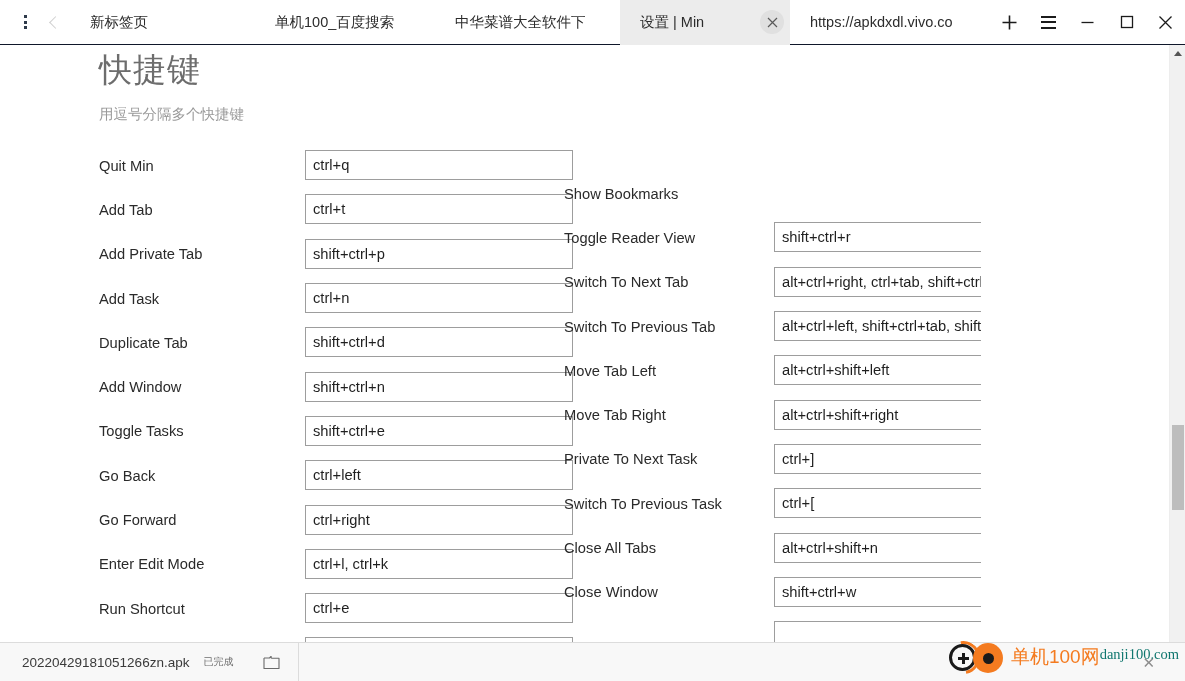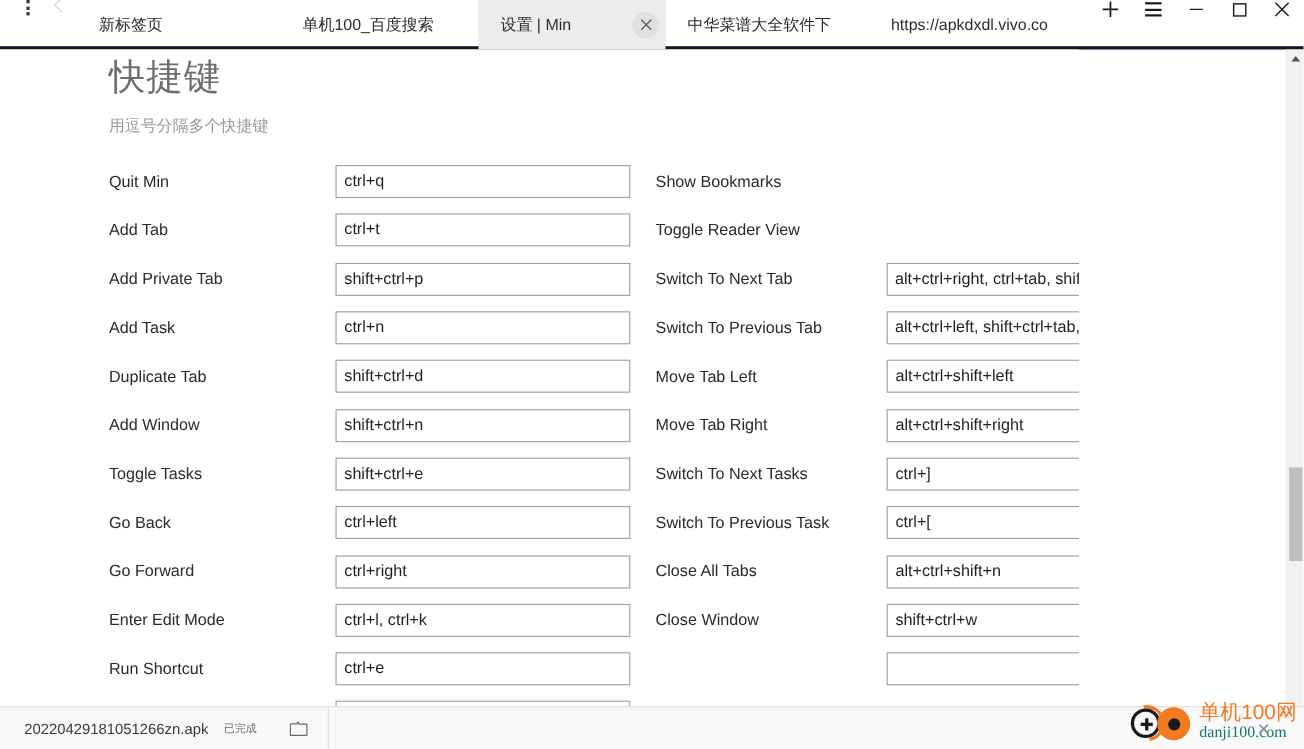--- a/index.html
+++ b/index.html
@@ -8,22 +8,22 @@
     overflow: hidden;
     background: #ffffff;
     font-family: "Liberation Sans", "DejaVu Sans", sans-serif;
   }
 
   
   #tabbar {
     position: absolute; top: 0; left: 0;
     width: 1185px; height: 45px;
     background: #ffffff;
-    border-bottom: 3px solid #0f172a;
-    display: flex; align-items: flex-start;
+    border-bottom: 1px solid #0f172a;
+    display: flex; align-items: center;
   }
   .tb-iconbtn {
     display: flex; align-items: center; justify-content: center;
     width: 30px; flex: 0 0 30px;
     cursor: default;
   }
   #kebab-btn { margin-left: 10px; }
   .kebab { display: flex; flex-direction: column; gap: 2.5px; align-items: center; }
   .kebab i { width: 3px; height: 3px; background: #2e3a4a; display: block; }
   .chevron-left {
@@ -94,21 +94,21 @@
     position: absolute; left: 99px; top: 60px;
     font-size: 14.5px; color: #9a9a9a;
   }
 
   #grid {
     position: absolute; left: 0; top: 98px;
     width: 1169px;
   }
   .col { position: absolute; top: 0; }
   #col-left  { left: 99px;  }
-  #col-right { left: 596px; }
+  #col-right { left: 564px; margin-top: 28px; }
 
   .kb-row {
     height: 44.3px;
     display: flex; align-items: center;
     position: relative;
   }
   .kb-label {
     width: 206px; flex: 0 0 206px;
     font-size: 14.7px; color: #2a2a2a;
     line-height: 30px;
@@ -214,21 +214,21 @@
   #wm-disc {
     position: absolute; left: 26px; top: 6px;
     width: 30px; height: 30px;
     background: #f47b20; border-radius: 50%;
   }
   #wm-dot {
     position: absolute; left: 36px; top: 16px;
     width: 11px; height: 11px;
     background: #1a1a1a; border-radius: 50%;
   }
-  #wm-text { display: flex; flex-direction: column; line-height: 1.05; margin-left: 2px; }
+  #wm-text { display: flex; line-height: 1.05; margin-left: 2px; }
   #wm-cn { font-size: 19px; color: #f47b20; letter-spacing: 0px; }
   #wm-en { font-size: 14.5px; color: #0f766e; font-family: "Liberation Serif", serif; }
   #wm-x {
     position: absolute; right: 30px; bottom: 9px;
     font-size: 15px; color: #8d8d8d;
   }
 </style>
 </head>
 <body>
 
@@ -247,35 +247,35 @@
   </div>
 
   <div id="tabs">
 
     <div class="tab w-new">
       <span class="tab-title">新标签页</span>
     </div>
 
     <div class="tab w-baidu">
       <span class="tab-title">单机100_百度搜索</span>
+    </div>
+
+    <div class="tab w-caipu">
+      <span class="tab-title">中华菜谱大全软件下</span>
     </div>
 
     <div class="tab w-active">
       <span class="tab-title">设置 | Min</span>
       <span class="tab-close">
         <svg width="11" height="11" viewBox="0 0 11 11">
           <path d="M1 1 L10 10 M10 1 L1 10" stroke="#5a5a5a" stroke-width="1.2" fill="none"></path>
         </svg>
       </span>
     </div>
 
-    <div class="tab w-caipu">
-      <span class="tab-title">中华菜谱大全软件下</span>
-    </div>
-
     <div class="tab w-vivo">
       <span class="tab-title">https://apkdxdl.vivo.co</span>
     </div>
 
   </div>
 
   <div id="winctl">
 
     <div class="wc">
       <svg width="17" height="17" viewBox="0 0 17 17">
@@ -372,39 +372,40 @@
 
     </div>
 
     <div class="col" id="col-right">
 
       <div class="kb-row">
         <span class="kb-label">Show Bookmarks</span>
       </div>
       <div class="kb-row">
         <span class="kb-label">Toggle Reader View</span>
+        <input class="kb-input" type="text" value="shift+ctrl+r" style="">
       </div>
       <div class="kb-row">
         <span class="kb-label">Switch To Next Tab</span>
         <input class="kb-input" type="text" value="alt+ctrl+right, ctrl+tab, shift+ctrl+pagedown" style="">
       </div>
       <div class="kb-row">
         <span class="kb-label">Switch To Previous Tab</span>
         <input class="kb-input" type="text" value="alt+ctrl+left, shift+ctrl+tab, shift+ctrl+pageup" style="">
       </div>
       <div class="kb-row">
         <span class="kb-label">Move Tab Left</span>
         <input class="kb-input" type="text" value="alt+ctrl+shift+left" style="">
       </div>
       <div class="kb-row">
         <span class="kb-label">Move Tab Right</span>
         <input class="kb-input" type="text" value="alt+ctrl+shift+right" style="">
       </div>
       <div class="kb-row">
-        <span class="kb-label">Switch To Next Tasks</span>
+        <span class="kb-label">Private To Next Task</span>
         <input class="kb-input" type="text" value="ctrl+]" style="">
       </div>
       <div class="kb-row">
         <span class="kb-label">Switch To Previous Task</span>
         <input class="kb-input" type="text" value="ctrl+[" style="">
       </div>
       <div class="kb-row">
         <span class="kb-label">Close All Tabs</span>
         <input class="kb-input" type="text" value="alt+ctrl+shift+n" style="">
       </div>

